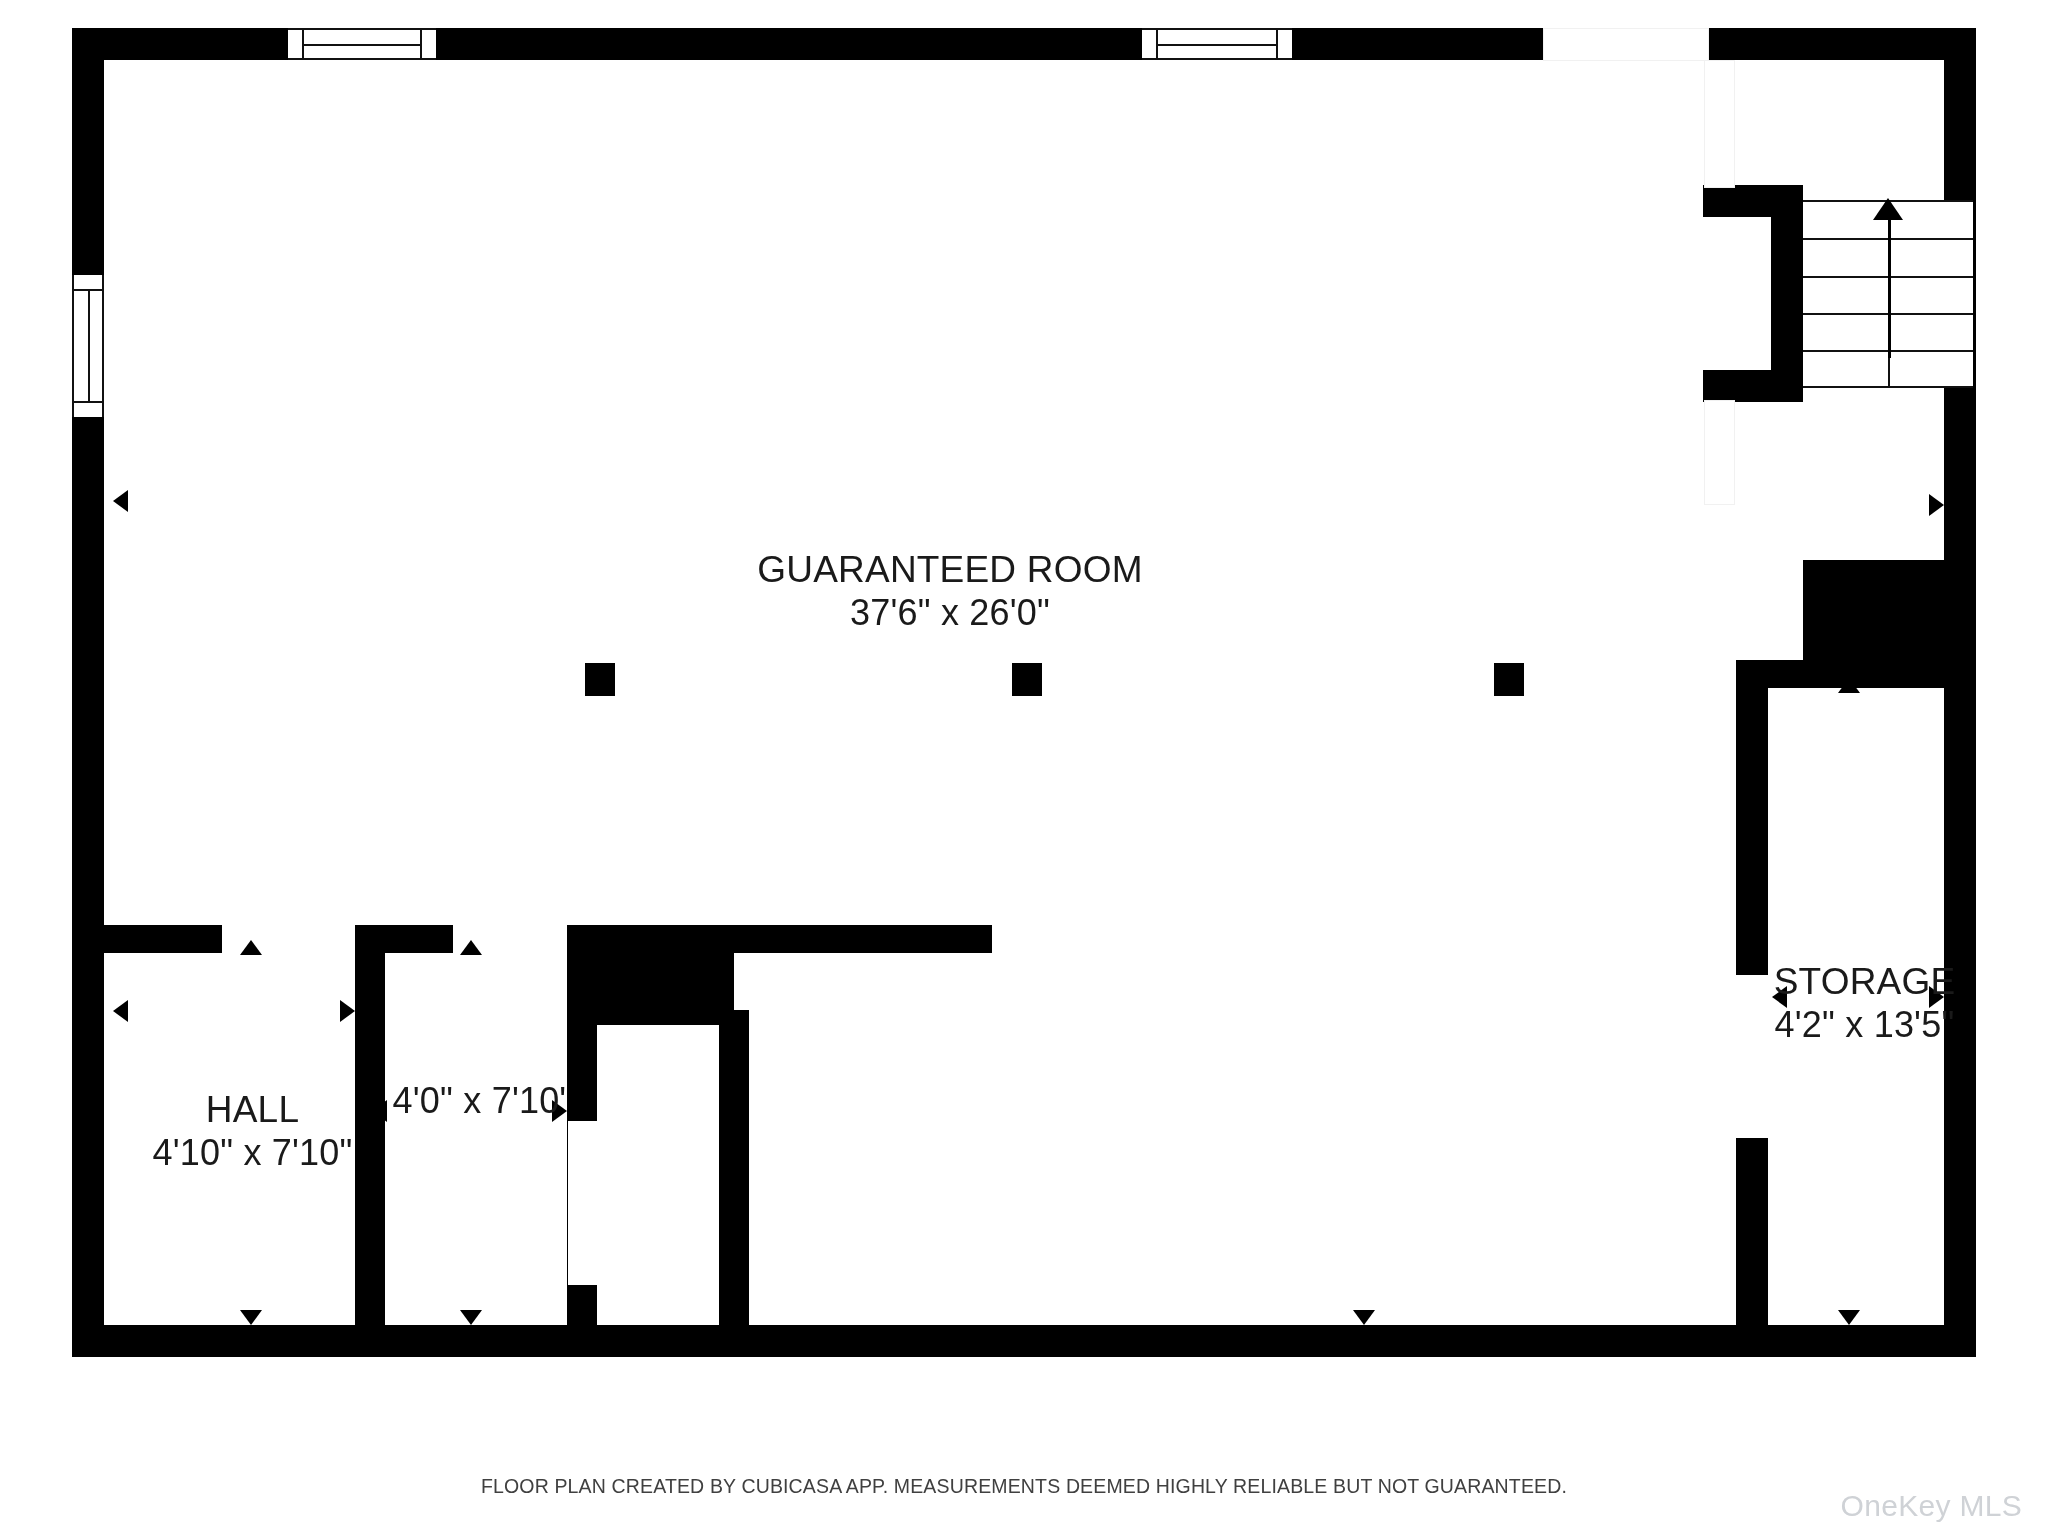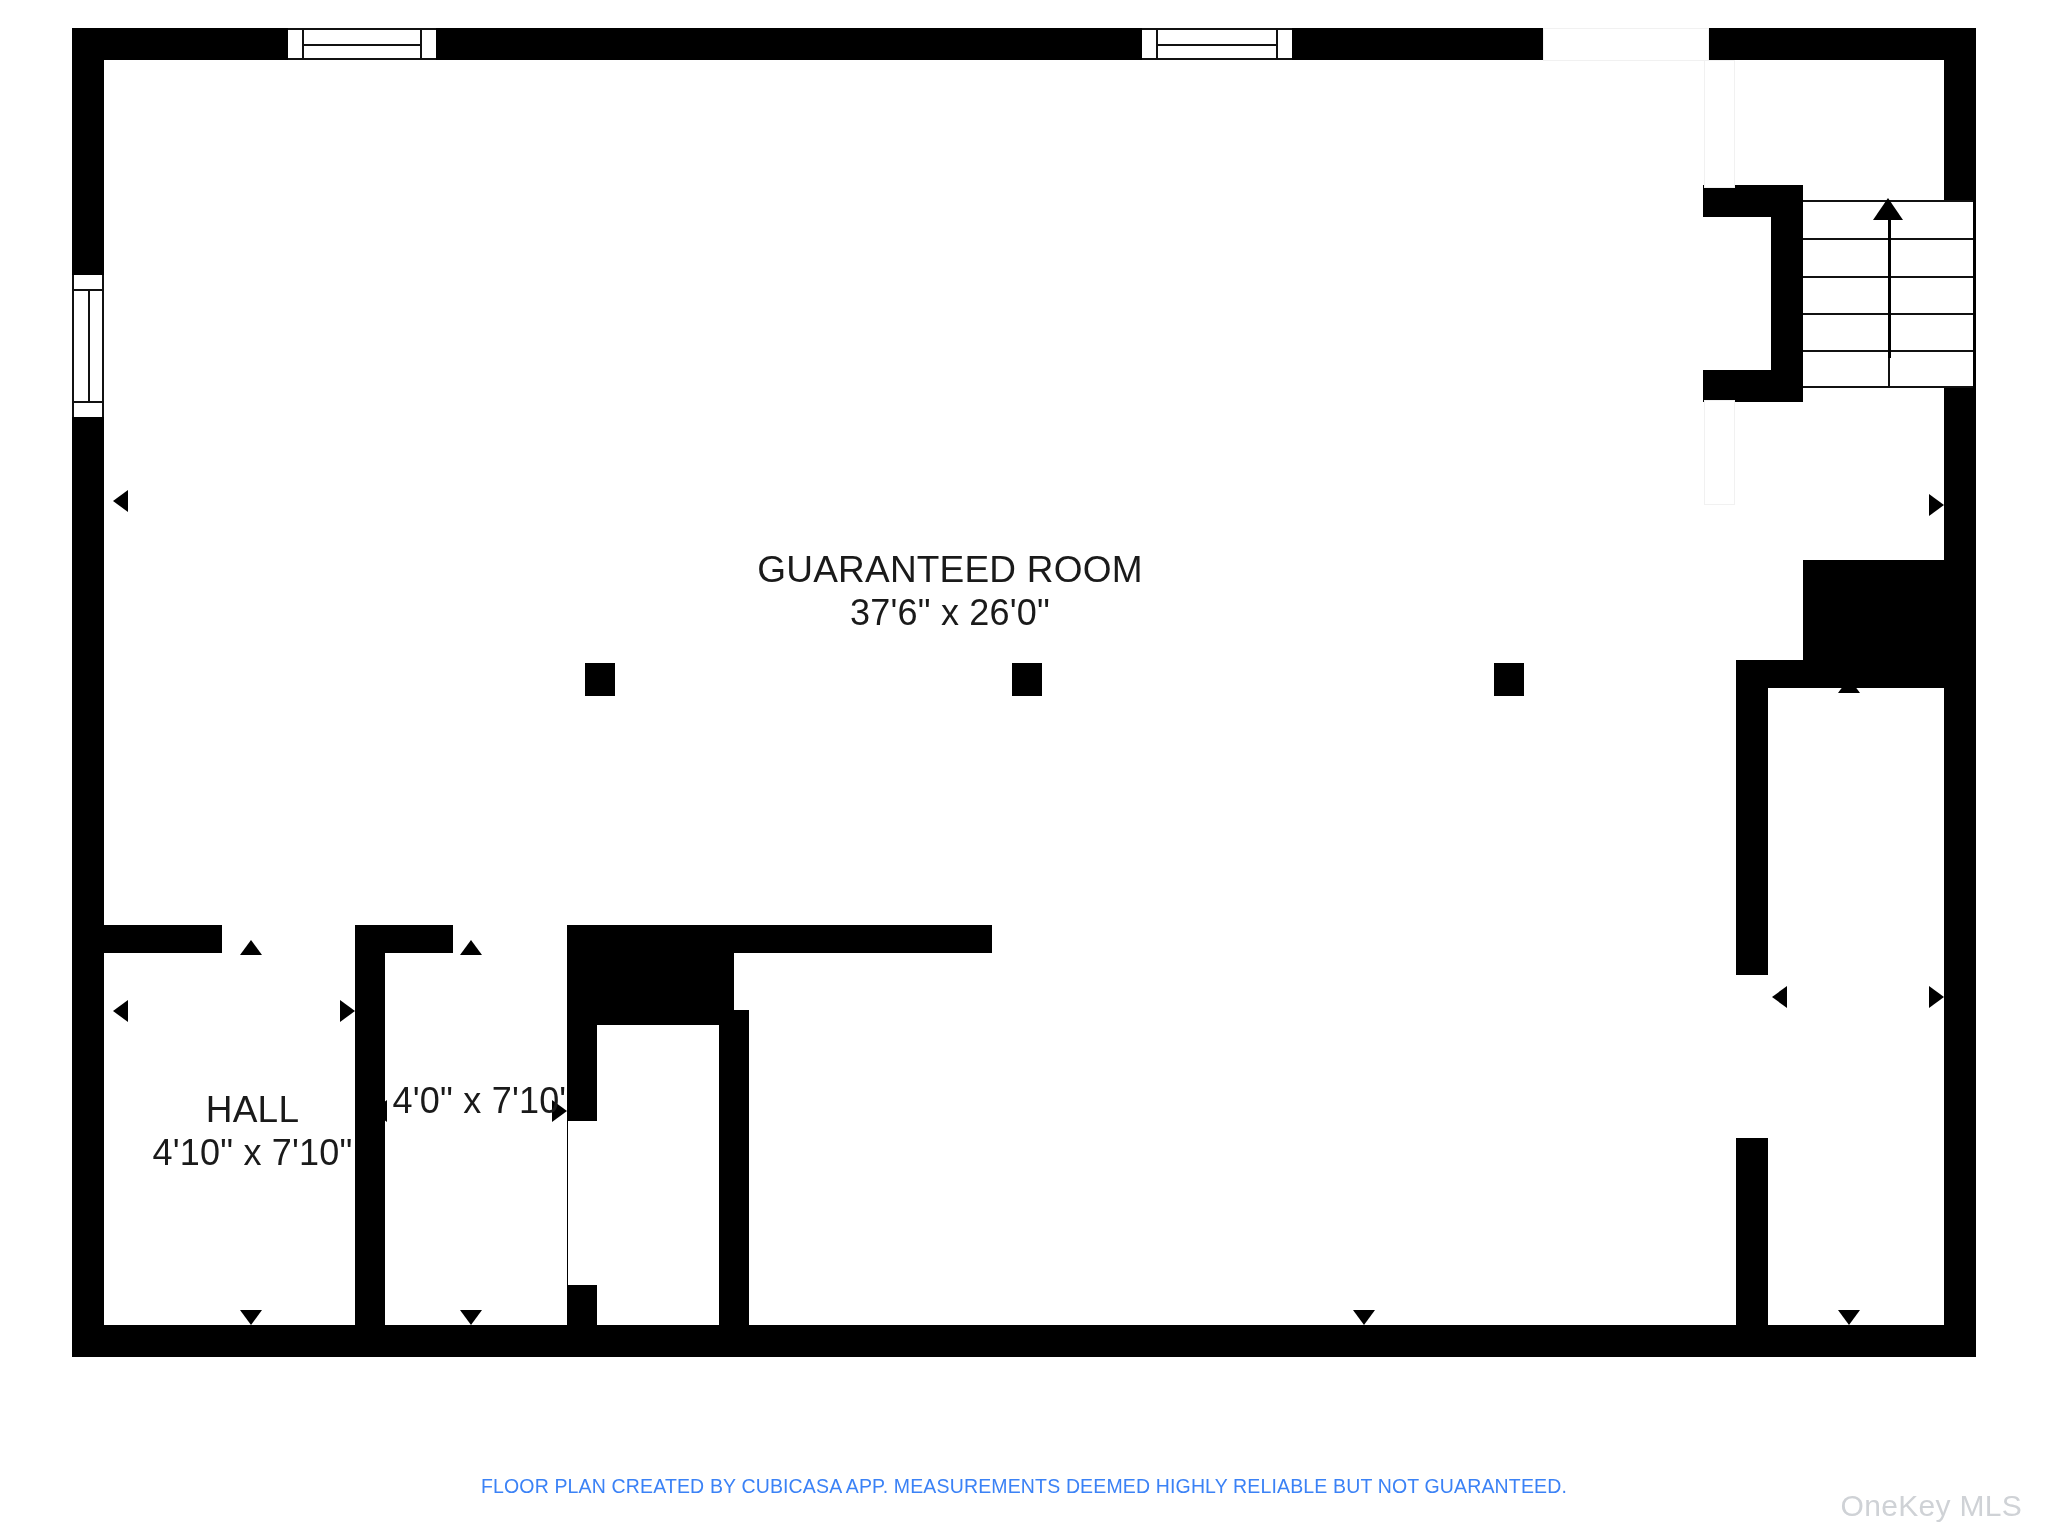--- a/index.html
+++ b/index.html
@@ -149,21 +149,21 @@
   }
 
   
   #disclaimer {
     position: absolute;
     left: 0; right: 0;
     top: 1475px;
     text-align: center;
     font-size: 19.5px;
     letter-spacing: .15px;
-    color: #3b82f6;
+    color: #404040;
     font-family: "Liberation Sans", sans-serif;
     white-space: nowrap;
   }
   #watermark {
     position: absolute;
     right: 26px;
     top: 1489px;
     font-size: 30px;
     color: #cfd2d6;
     letter-spacing: .3px;
@@ -229,20 +229,24 @@
   <div class="wall" style="left:1736px; top:660px; width:32px;  height:2px;"></div>
   <div class="wall" style="left:1736px; top:660px; width:240px; height:28px;"></div>
   <div class="wall" style="left:1736px; top:660px; width:32px;  height:315px;"></div>
   <div class="wall" style="left:1736px; top:1138px; width:32px; height:195px;"></div>
   <div class="opening" style="left:1737px; top:975px; width:31px; height:163px;"></div>
   <div class="arrow up" style="left:1838px; top:678px;"></div>
   <div class="arrow left" style="left:1772px; top:986px;"></div>
   <div class="arrow right" style="left:1929px; top:986px;"></div>
   <div class="arrow down" style="left:1838px; top:1310px;"></div>
 
+  <div class="label" style="left:1762px; top:960px; width:205px;">
+    <span class="rm-name">STORAGE</span>
+    <span class="rm-dims">4'2" x 13'5"</span>
+  </div>
 
   <div class="wall" style="left:104px; top:925px; width:118px; height:28px;"></div>
   <div class="wall" style="left:355px; top:925px; width:30px;  height:400px;"></div>
   <div class="wall" style="left:355px; top:925px; width:98px; height:28px;"></div>
   <div class="arrow up" style="left:240px; top:940px;"></div>
   <div class="arrow left" style="left:113px; top:1000px;"></div>
   <div class="arrow right" style="left:340px; top:1000px;"></div>
   <div class="arrow down" style="left:240px; top:1310px;"></div>
 
   <div class="label" style="left:60px; top:1088px; width:385px;">

